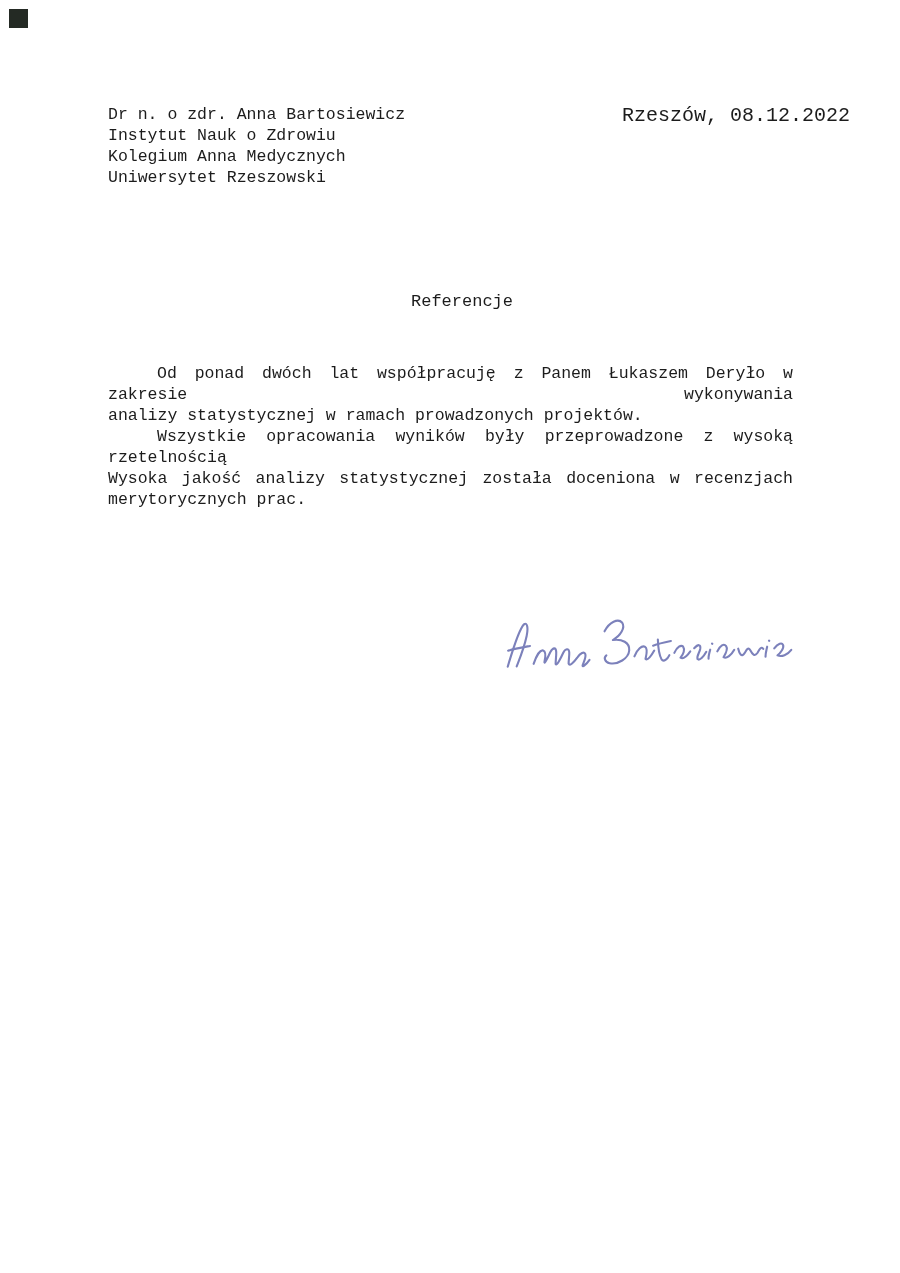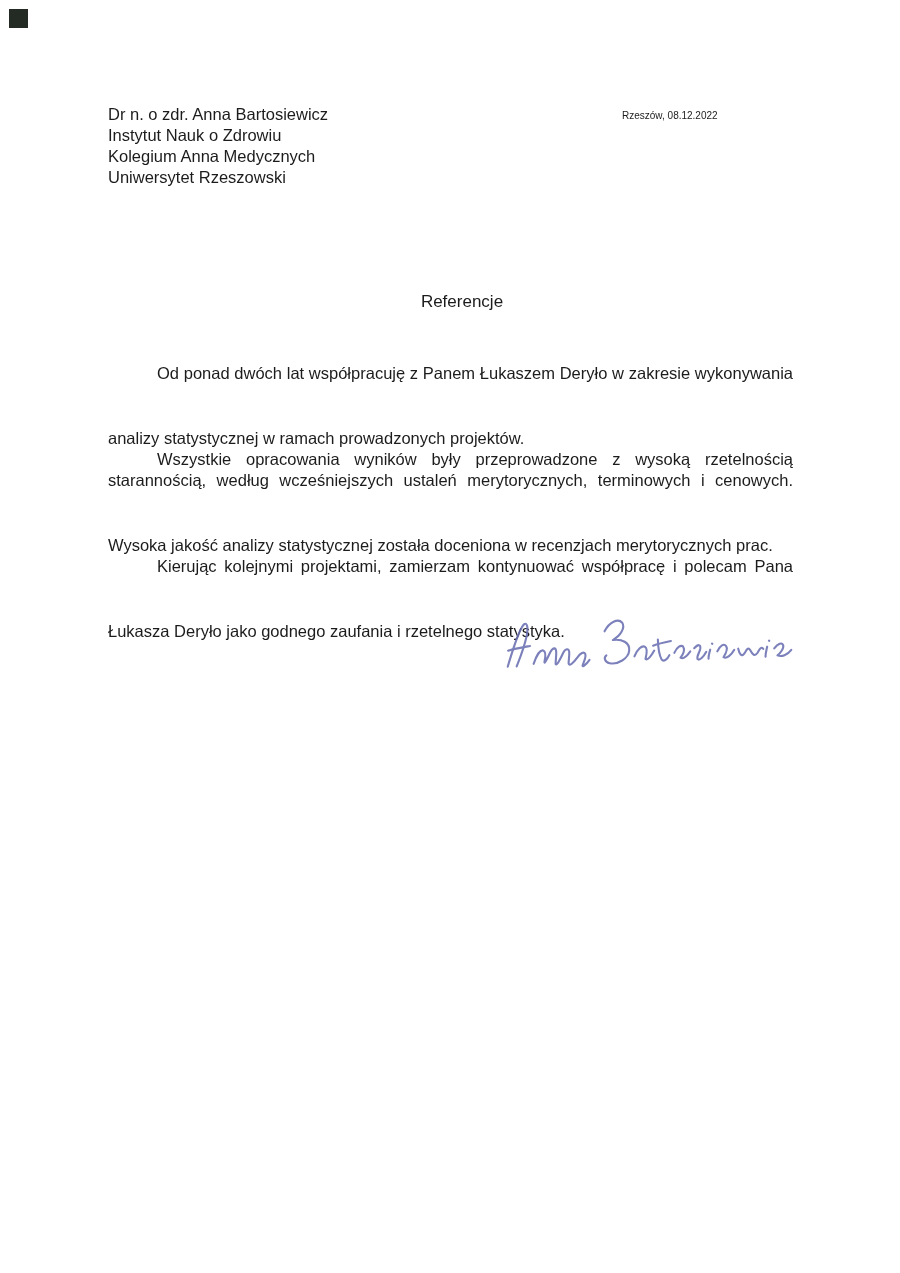--- a/index.html
+++ b/index.html
@@ -5,21 +5,21 @@
   html, body {
     margin: 0;
     padding: 0;
     background: #ffffff;
   }
   .page {
     position: relative;
     width: 900px;
     height: 1273px;
     background: #ffffff;
-    font-family: Liberation Sans, sans-serif;
+    font-family: Liberation Mono, monospace;
     color: #1c1c1c;
     overflow: hidden;
   }
   .corner-square {
     position: absolute;
     left: 9px;
     top: 9px;
     width: 19px;
     height: 19px;
     background: #242a24;
@@ -29,21 +29,21 @@
     left: 108px;
     top: 104px;
     font-size: 16.5px;
     line-height: 21px;
     white-space: nowrap;
   }
   .place-date {
     position: absolute;
     left: 622px;
     top: 105px;
-    font-size: 10px;
+    font-size: 20px;
     line-height: 21px;
     white-space: nowrap;
   }
   .letter-title {
     position: absolute;
     left: 12px;
     top: 291px;
     width: 900px;
     text-align: center;
     font-size: 17px;
@@ -58,21 +58,21 @@
     line-height: 21px;
   }
   .para { margin: 0; }
   .body-line {
     text-align: justify;
     text-align-last: justify;
     white-space: normal;
     hyphens: none;
   }
   .body-line.first-line { text-indent: 49px; }
-  .body-line.last-line { text-align-last: left; margin-top: 44px; }
+  .body-line.last-line { text-align-last: left; }
   .signature-wrap {
     position: absolute;
     left: 493px;
     top: 608px;
     width: 305px;
     height: 72px;
   }
   .signature-wrap svg { display: block; }
 </style>
 </head>
@@ -95,26 +95,21 @@
   <div class="letter-title">Referencje</div>
 
   <div class="letter-body">
 
   <div class="para">
         <div class="body-line first-line">Od ponad dwóch lat współpracuję z Panem Łukaszem Deryło w zakresie wykonywania</div>
         <div class="body-line last-line">analizy statystycznej w ramach prowadzonych projektów.</div>
       </div>
       <div class="para">
         <div class="body-line first-line">Wszystkie opracowania wyników były przeprowadzone z wysoką rzetelnością</div>
-        <div class="body-line">starannością, według wcześniejszych ustaleń merytorycznych, terminowych i cenowych.</div>
         <div class="body-line last-line">Wysoka jakość analizy statystycznej została doceniona w recenzjach merytorycznych prac.</div>
-      </div>
-      <div class="para">
-        <div class="body-line first-line">Kierując kolejnymi projektami, zamierzam kontynuować współpracę i polecam Pana</div>
-        <div class="body-line last-line">Łukasza Deryło jako godnego zaufania i rzetelnego statystyka.</div>
       </div>
     </div>
 
   <div class="signature-wrap">
     <svg width="305" height="72" viewBox="0 0 305 72" xmlns="http://www.w3.org/2000/svg">
       <g fill="none" stroke="#6a70b2" stroke-width="2.1" stroke-linecap="round" stroke-linejoin="round" transform="rotate(-2 150 36)" opacity="0.88">
 
         <path d="M14,54 C20,36 27,16 32,12 C35,10 36,16 34,24 C31,36 26,47 23,54"></path>
         <path d="M15,38 C22,36 30,35 37,34"></path>
         <path d="M40,52 C43,44 47,38 50,39 C53,40 52,46 51,50 C50,54 54,47 57,41 C60,36 63,36 63,41 C63,45 62,50 62,53 C63,55 67,48 70,42 C72,38 76,37 76,42 C76,46 75,50 75,53 C76,56 80,52 84,47 C87,43 91,41 92,44 C93,47 90,52 89,55 C88,58 93,54 96,50"></path>

